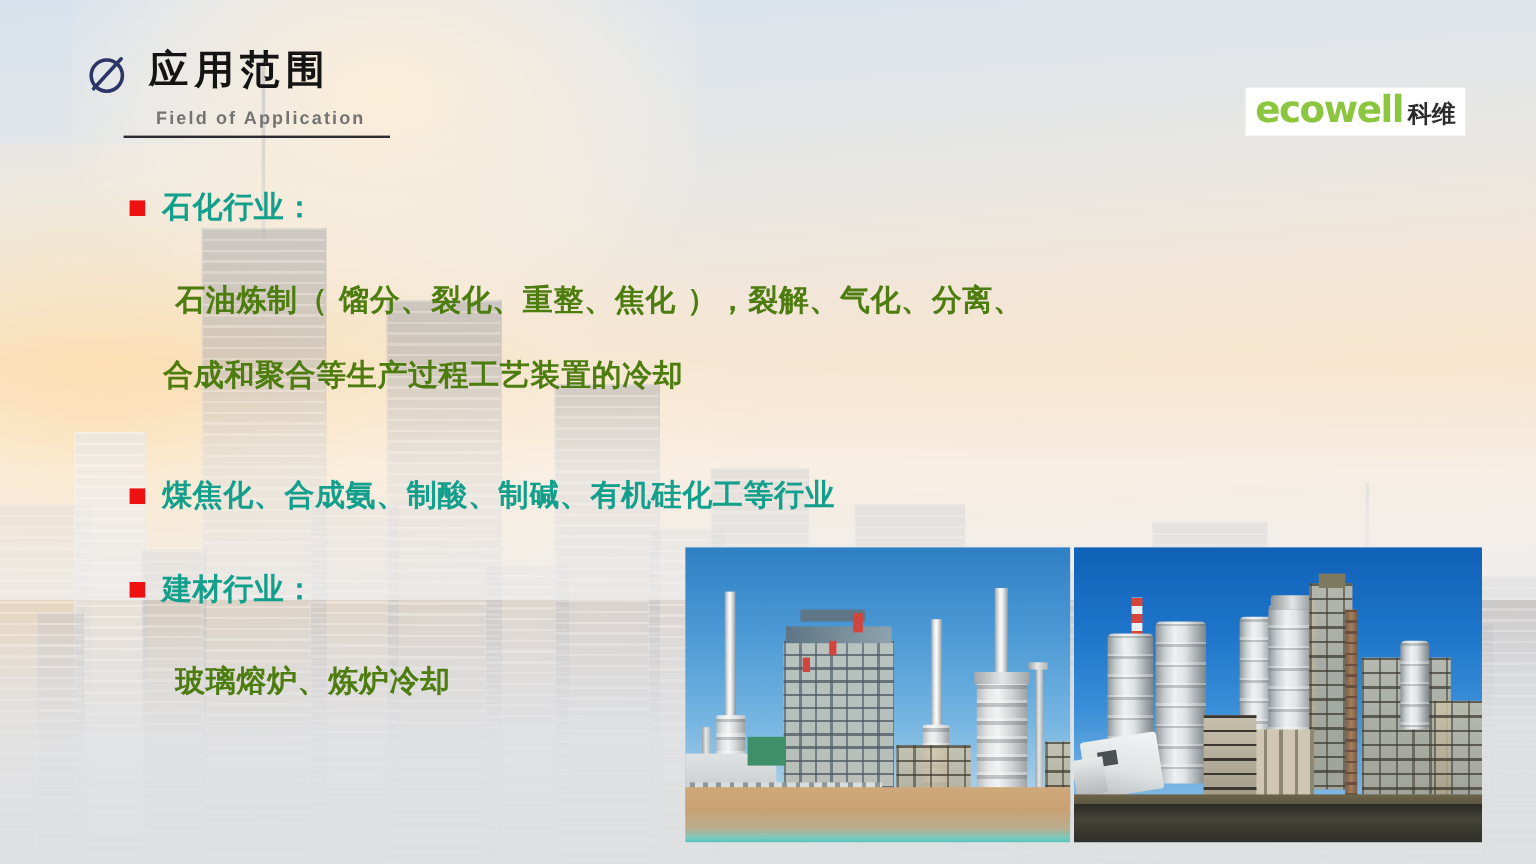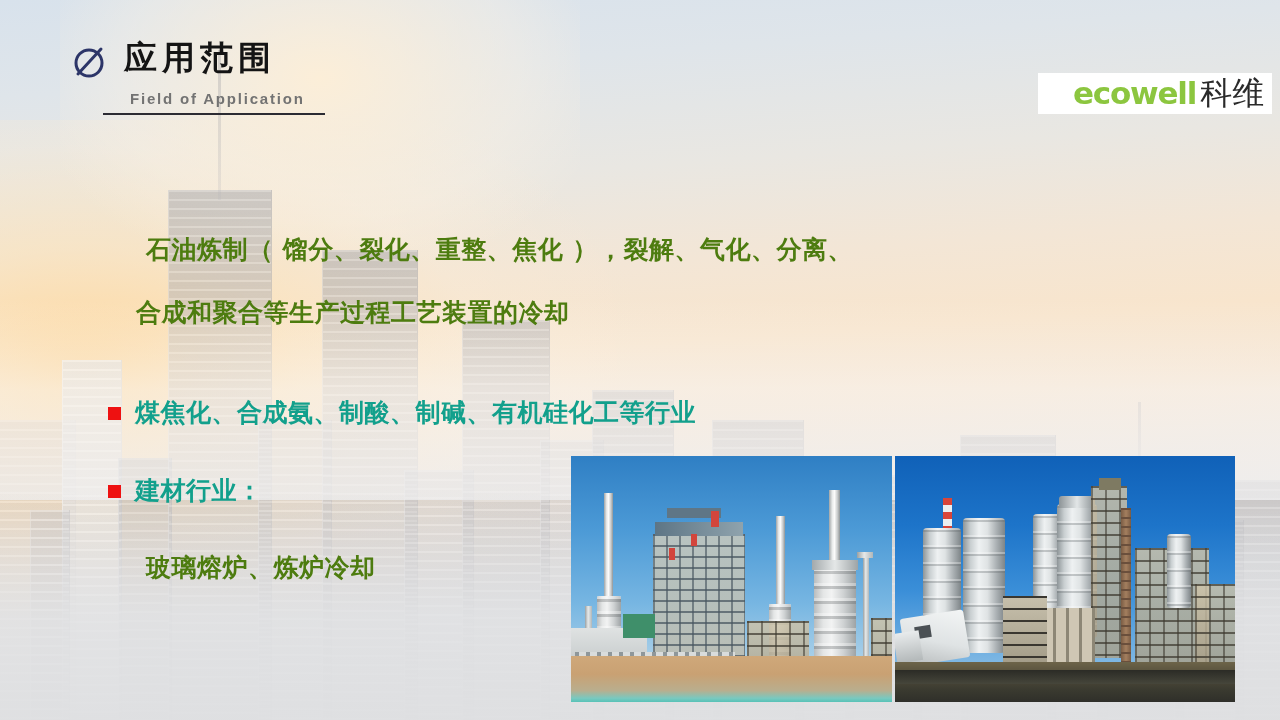--- a/index.html
+++ b/index.html
@@ -109,25 +109,25 @@
   .logo{
     position:absolute; left:1038px; top:73px;
     background:#ffffff;
     padding:4px 8px 5px 8px;
     display:flex; align-items:baseline; gap:4px;
     white-space:nowrap;
   }
   .logo-word{
     font-family:"DejaVu Sans","Liberation Sans",sans-serif;
     font-size:31px; font-weight:700; color:#8cc63f;
-    letter-spacing:-1.2px; line-height:1;margin-left:27px;
+    letter-spacing:-1.2px; line-height:1;
   }
   .logo-cn{
     font-family:"DejaVu Sans",sans-serif;
-    font-size:32px; font-weight:400; color:#2a2a2a;
+    font-size:20px; font-weight:700; color:#2a2a2a;
     line-height:1; letter-spacing:0px;
   }
 
   
   .content{ position:absolute; left:0; top:0; right:0; bottom:0; }
 
   .row{ position:absolute; display:flex; align-items:flex-start; white-space:nowrap; }
 
   .sq{
     width:13px; height:13px; background:#ee1111;
@@ -266,20 +266,24 @@
     <div class="title-rule"></div>
 
     <div class="logo">
       <span class="logo-word">ecowell</span>
       <span class="logo-cn">科维</span>
     </div>
   </div>
 
   <div class="content">
 
+    <div class="row r1">
+      <span class="sq"></span>
+      <span class="t-head">石化行业：</span>
+    </div>
 
     <div class="row r2">
       <span class="t-body">石油炼制（ 馏分、裂化、重整、焦化 ），裂解、气化、分离、</span>
     </div>
 
     <div class="row r3">
       <span class="t-body">合成和聚合等生产过程工艺装置的冷却</span>
     </div>
 
     <div class="row r4">

